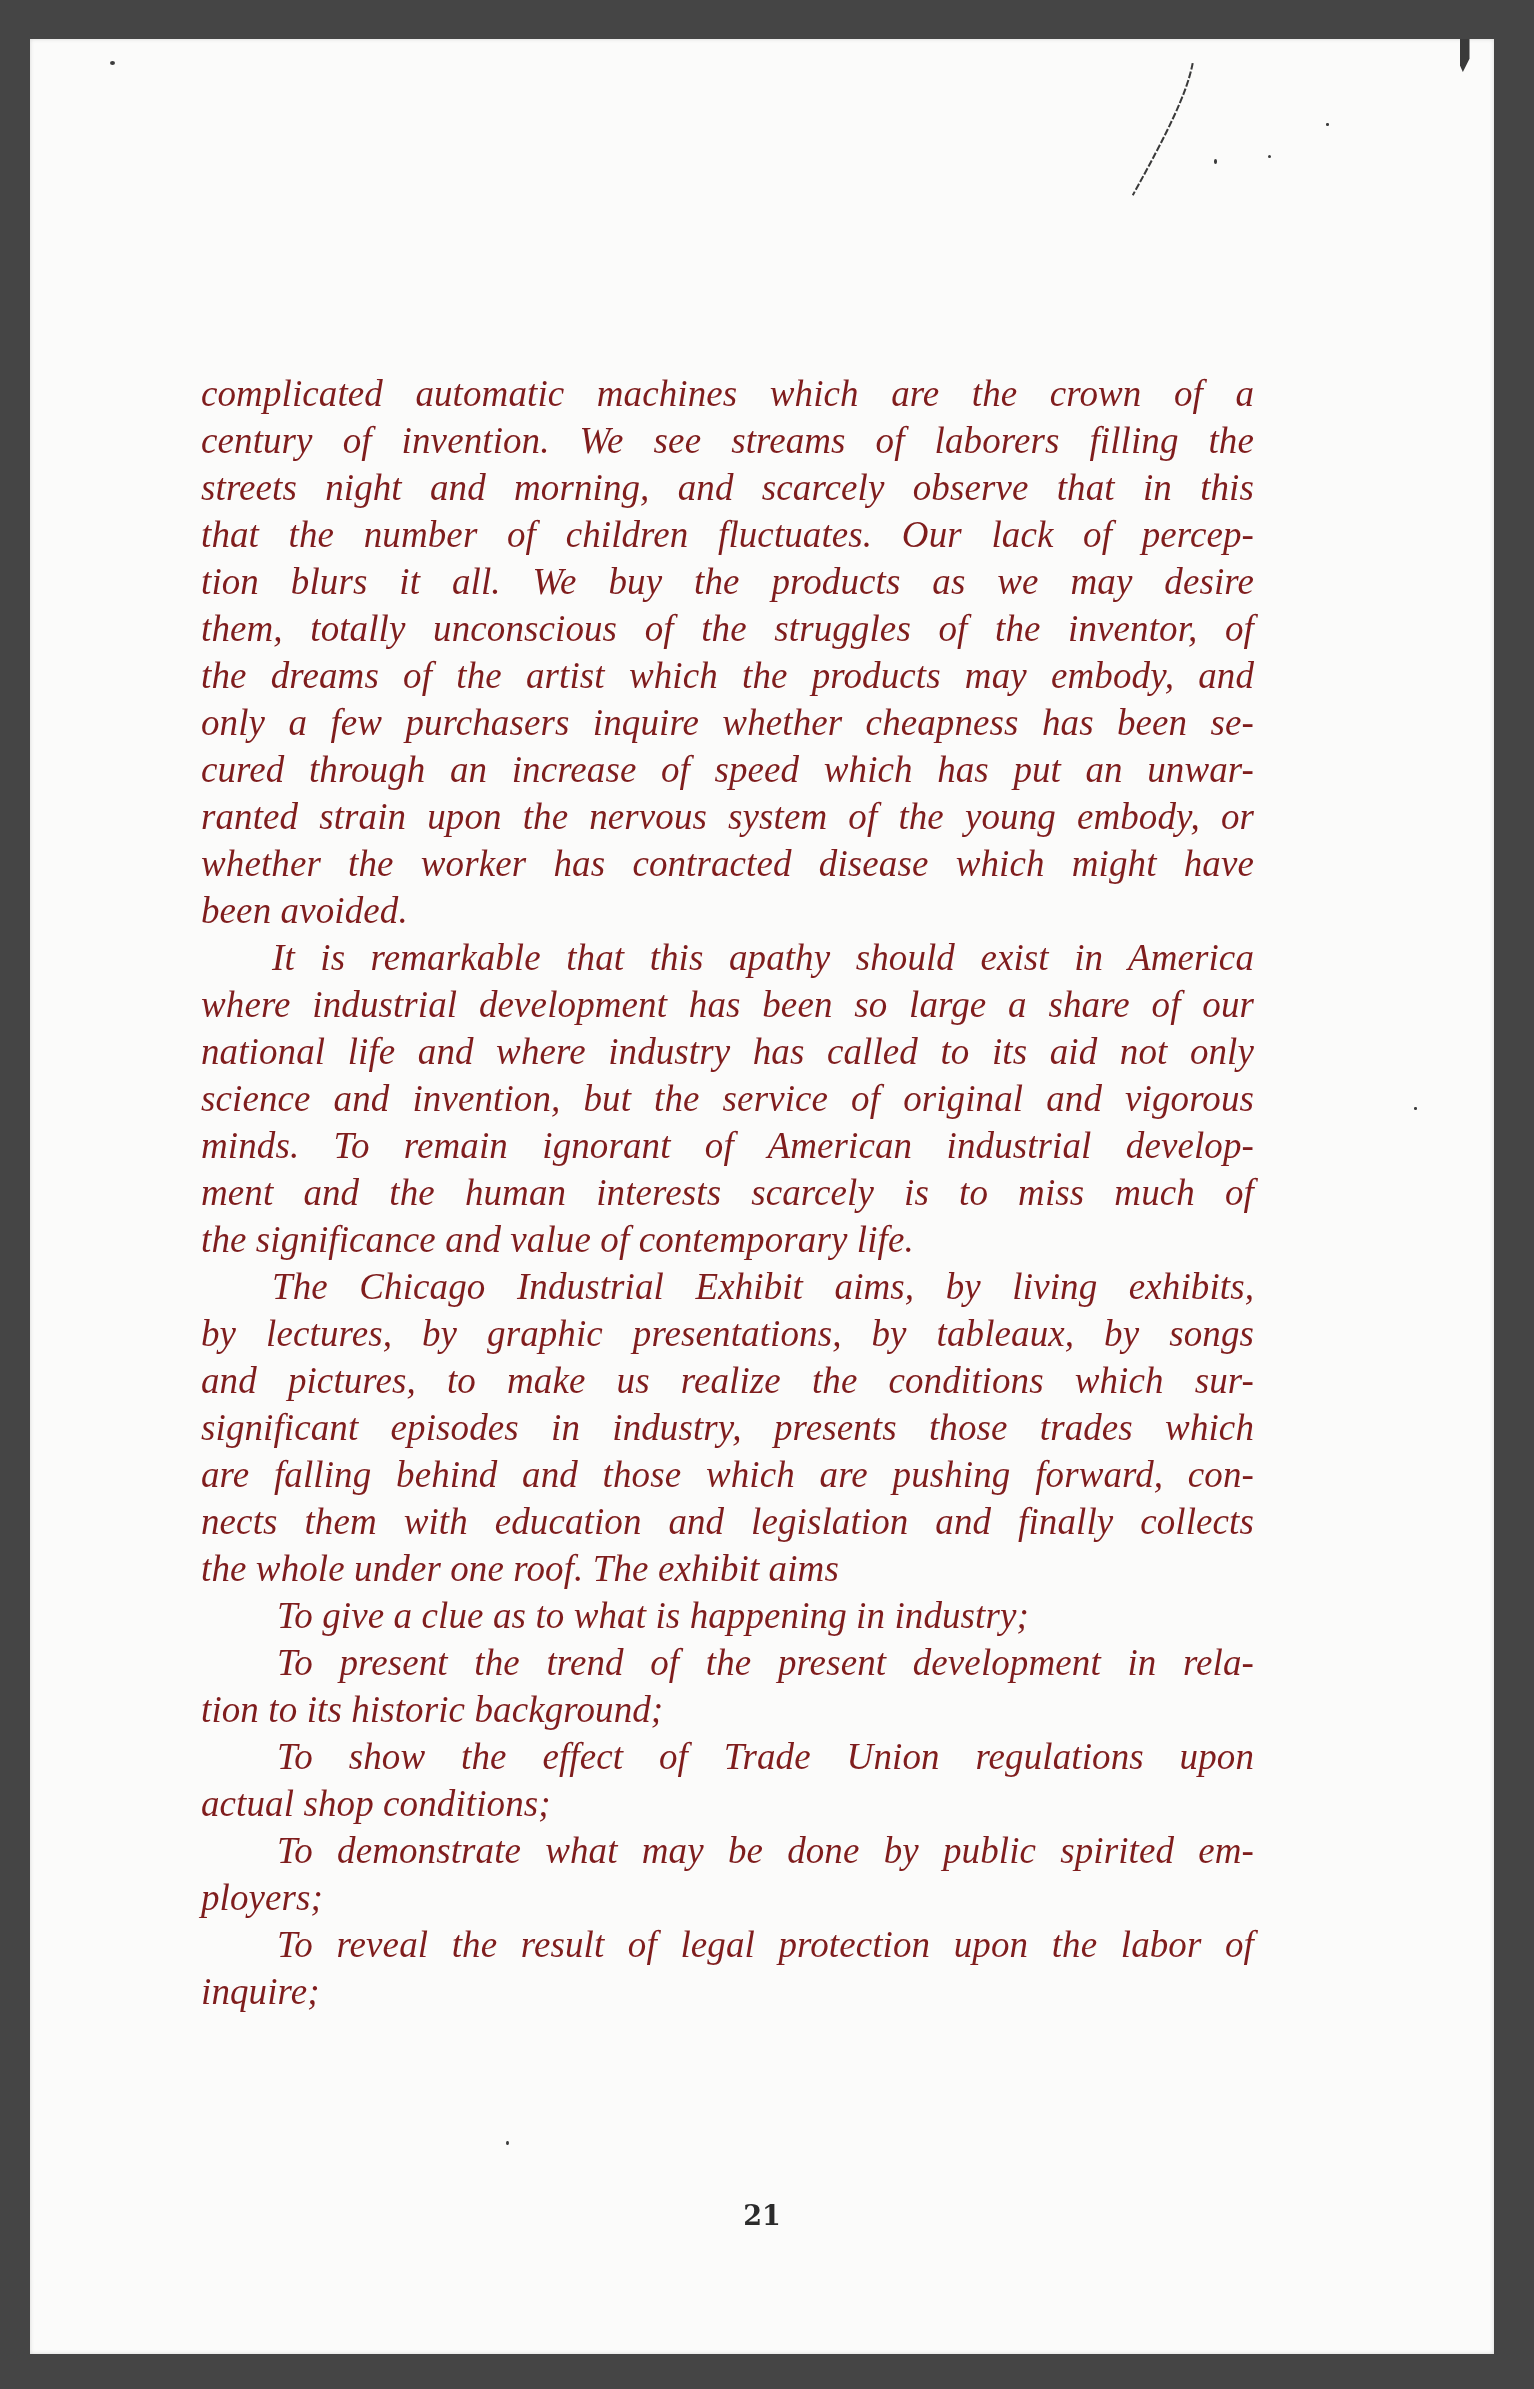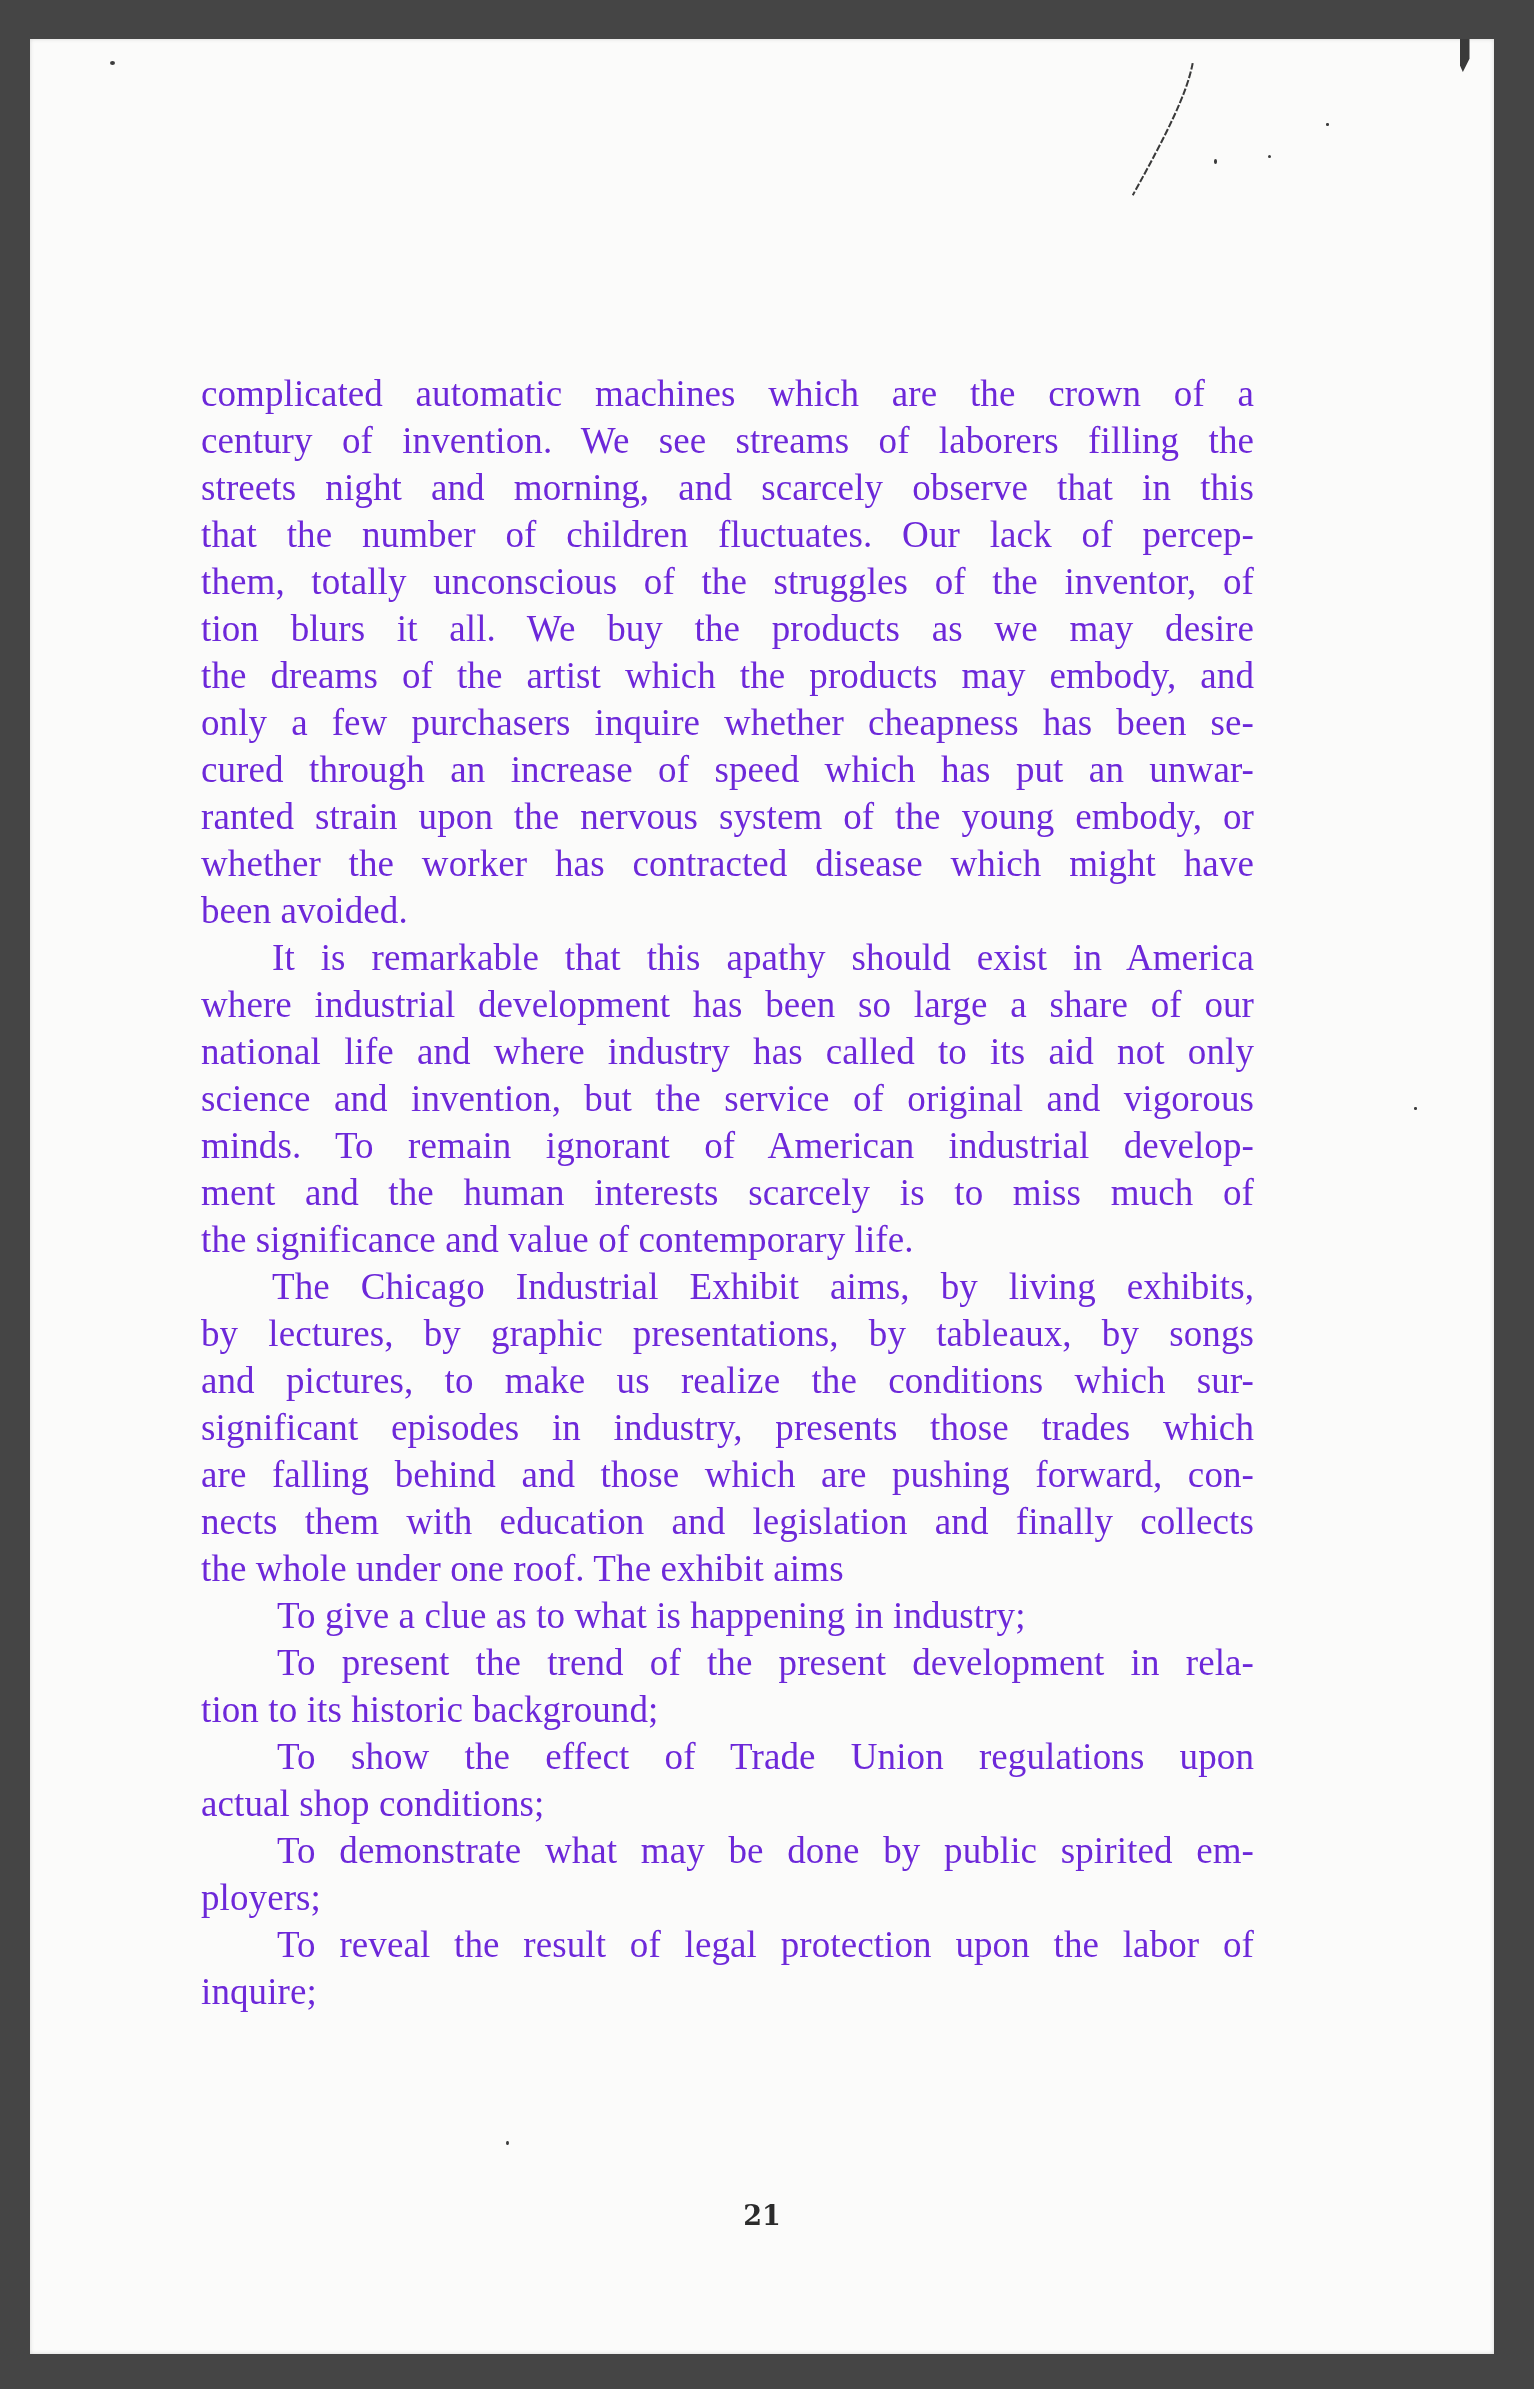--- a/index.html
+++ b/index.html
@@ -39,25 +39,26 @@
       height: 143px;
     }
     .text-block {
       position: absolute;
       left: 171px;
       top: 331px;
       width: 1053px;
       font-family: "Liberation Serif", "DejaVu Serif", serif;
       font-size: 37px;
       line-height: 47px;
-      color: #6d28d9;
+      color: #7f1d1d;
       text-align: justify;
       text-align-last: auto;
       letter-spacing: 0.1px;
       font-stretch: condensed;
+      font-style: italic;
     }
     .para {
       margin: 0;
       text-indent: 0;
     }
     .para .line {
       display: block;
       text-align: justify;
       text-align-last: justify;
       white-space: nowrap;
@@ -105,22 +106,22 @@
   <svg class="pencil-mark" viewBox="0 0 120 210">
     <path d="M 108 6 C 100 50, 70 110, 20 200" stroke="#3a3a3a" stroke-width="3" fill="none" stroke-dasharray="10 3"></path>
   </svg>
 
   <div class="text-block">
     <div class="para">
       <span class="line">complicated automatic machines which are the crown of a</span>
       <span class="line">century of invention.  We see streams of laborers filling the</span>
       <span class="line">streets night and morning, and scarcely observe that in this</span>
       <span class="line">that the number of children fluctuates.  Our lack of percep-</span>
+      <span class="line">tion blurs it all.  We buy the products as we may desire</span>
       <span class="line">them, totally unconscious of the struggles of the inventor, of</span>
-      <span class="line">tion blurs it all.  We buy the products as we may desire</span>
       <span class="line">the dreams of the artist which the products may embody, and</span>
       <span class="line">only a few purchasers inquire whether cheapness has been se-</span>
       <span class="line">cured through an increase of speed which has put an unwar-</span>
       <span class="line">ranted strain upon the nervous system of the young embody, or</span>
       <span class="line">whether the worker has contracted disease which might have</span>
       <span class="line last">been avoided.</span>
     </div>
 
     <div class="para">
       <span class="line" style="padding-left:71px">It is remarkable that this apathy should exist in America</span>

